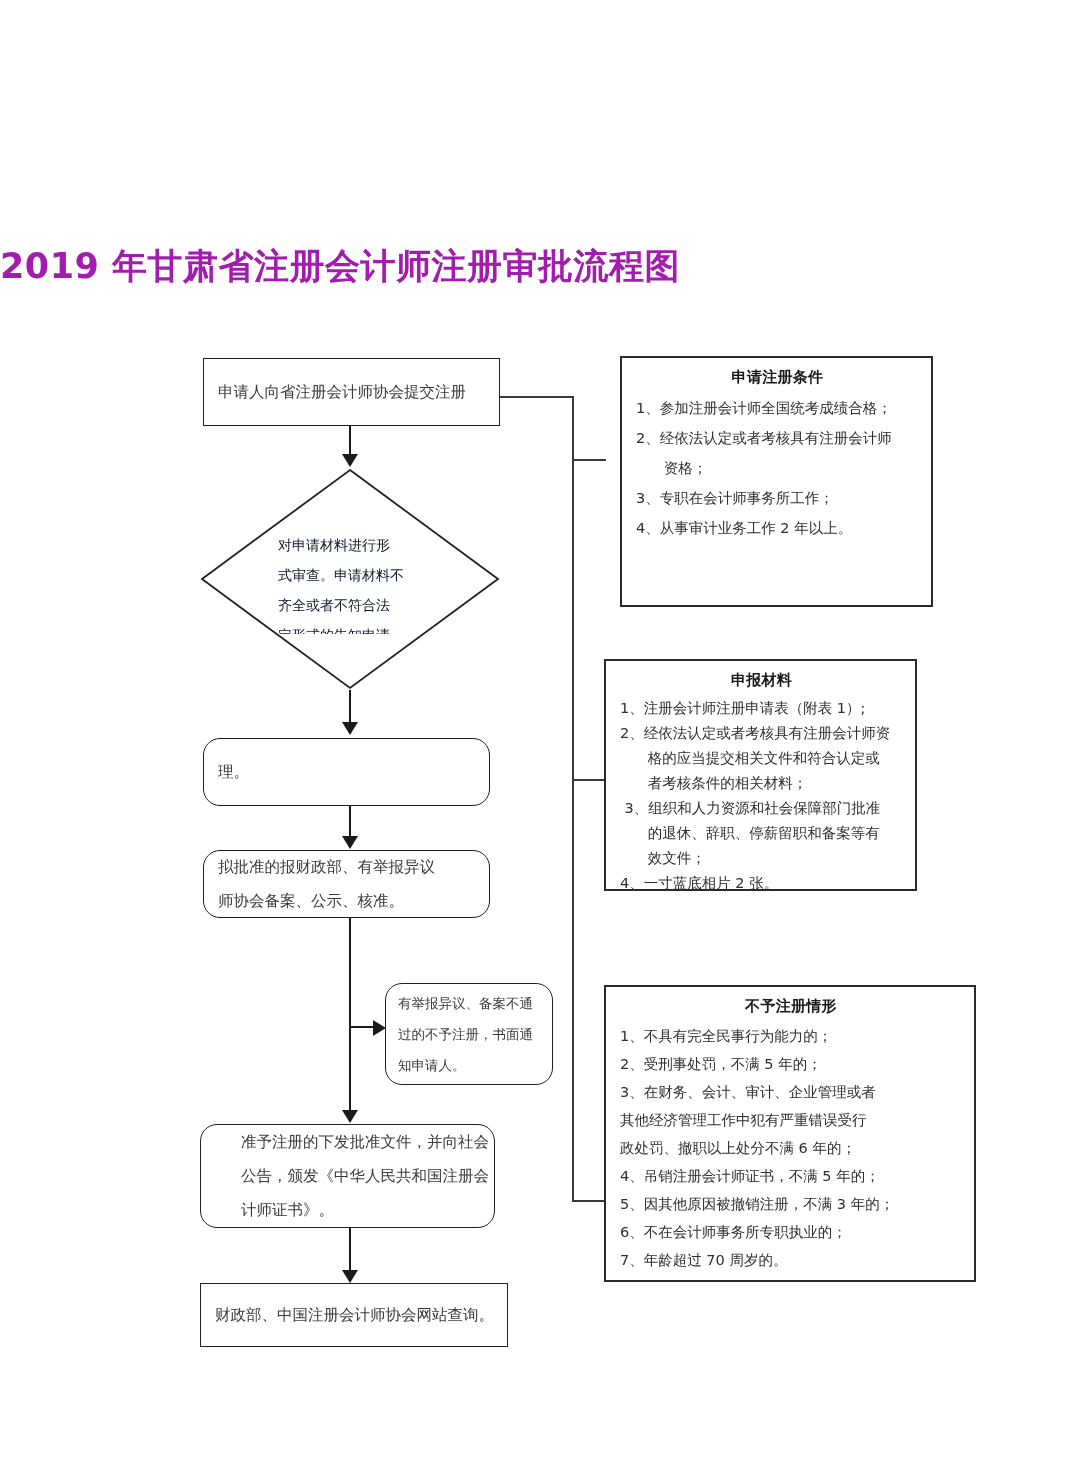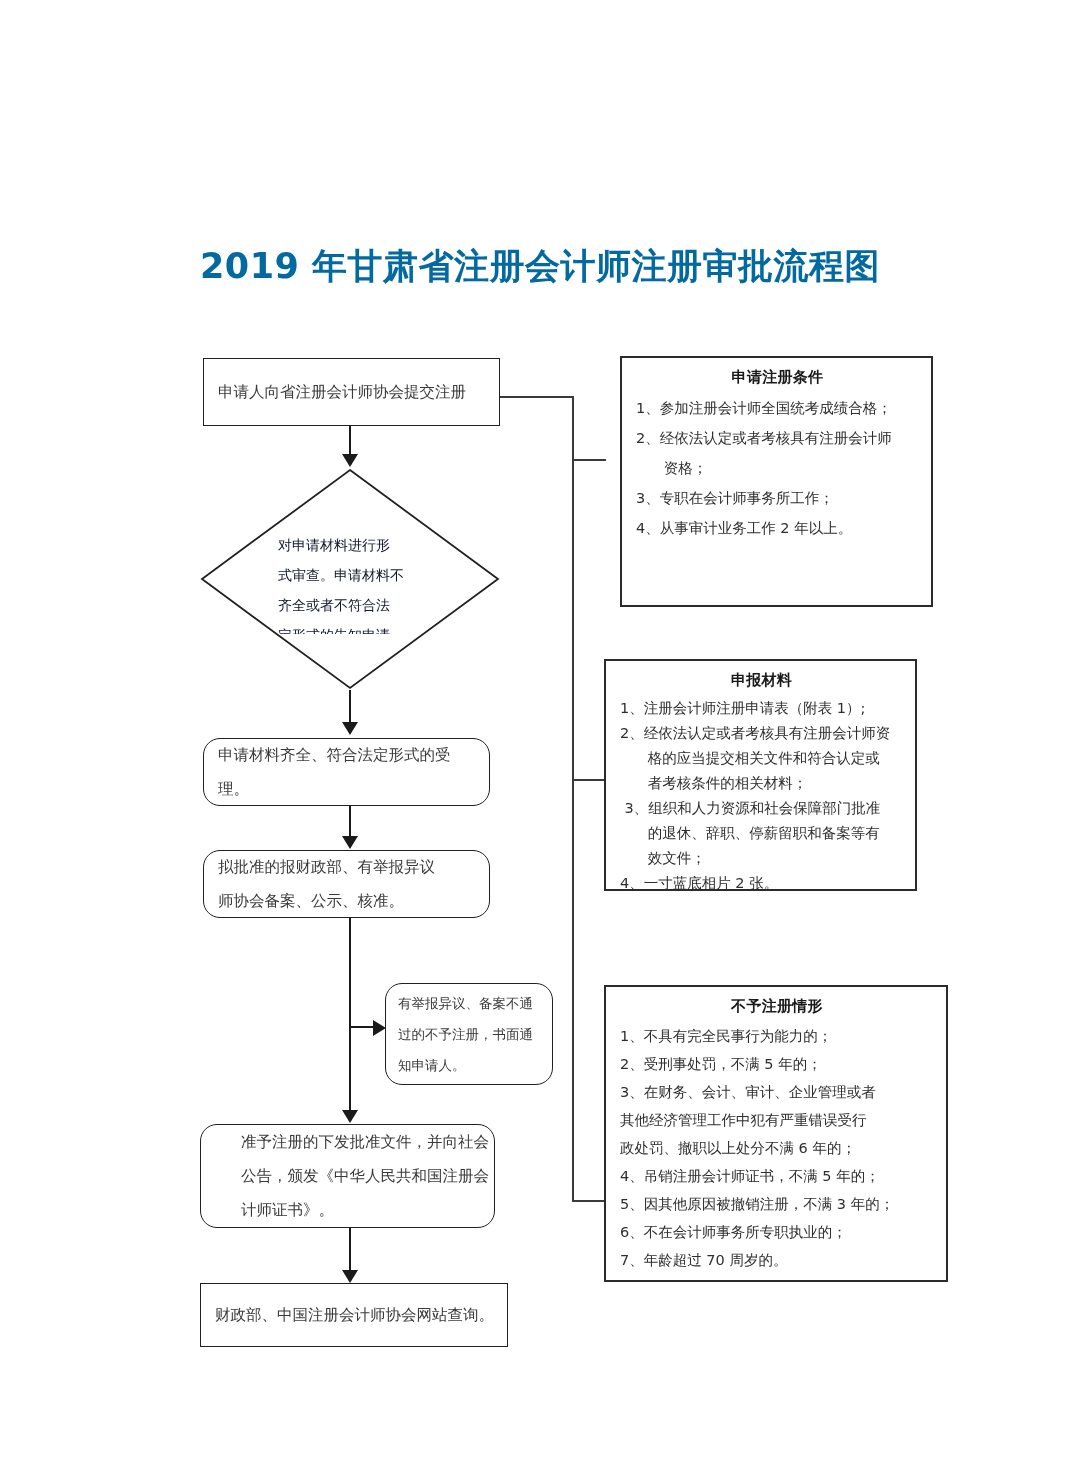--- a/index.html
+++ b/index.html
@@ -14,25 +14,24 @@
     position: relative;
     width: 1080px; height: 1472px;
     background: #ffffff;
   }
 
   
   #doc-title {
     position: absolute;
     left: 0; top: 243px;
     width: 1080px;
-    text-align: center;
     font-size: 35px;
     font-weight: 700;
     letter-spacing: 0.5px;
-    color: #0369a1;
+    color: #a21caf;
     white-space: nowrap;
   }
 
   
   .node {
     position: absolute;
     border: 1.6px solid #231f20;
     background: #ffffff;
     display: flex;
     flex-direction: column;
@@ -140,21 +139,20 @@
       <span class="ln">式审查。申请材料不</span>
       <span class="ln">齐全或者不符合法</span>
       <span class="ln">定形式的告知申请</span>
     </div>
   </div>
 
   <div class="vline" style="left:349px; top:690px; height:32px;"></div>
   <div class="arrow-down" style="left:342px; top:722px;"></div>
 
   <div class="node rounded" id="node-accept" style="left:203px; top:738px; width:287px; height:68px;">
-    <span class="ln">申请材料齐全、符合法定形式的受</span>
     <span class="ln">理。</span>
   </div>
 
   <div class="vline" style="left:349px; top:806px; height:32px;"></div>
   <div class="arrow-down" style="left:342px; top:836px;"></div>
 
   <div class="node rounded" id="node-filing" style="left:203px; top:850px; width:287px; height:68px;">
     <span class="ln">拟批准的报财政部、有举报异议</span>
     <span class="ln">师协会备案、公示、核准。</span>
   </div>
@@ -211,21 +209,21 @@
       <li>2、经依法认定或者考核具有注册会计师资
       格的应当提交相关文件和符合认定或
       者考核条件的相关材料；</li>
       <li> 3、组织和人力资源和社会保障部门批准
       的退休、辞职、停薪留职和备案等有
       效文件；</li>
       <li>4、一寸蓝底相片 2 张。</li>
     </ol>
   </div>
 
-  <div class="panel" id="panel-refusal" style="left:604px; top:985px; width:344px; height:297px;">
+  <div class="panel" id="panel-refusal" style="left:604px; top:985px; width:372px; height:297px;">
     <h3>不予注册情形</h3>
     <ol>
       <li>1、不具有完全民事行为能力的；</li>
       <li>2、受刑事处罚，不满 5 年的；</li>
       <li>3、在财务、会计、审计、企业管理或者
 其他经济管理工作中犯有严重错误受行
 政处罚、撤职以上处分不满 6 年的；</li>
       <li>4、吊销注册会计师证书，不满 5 年的；</li>
       <li>5、因其他原因被撤销注册，不满 3 年的；</li>
       <li>6、不在会计师事务所专职执业的；</li>

